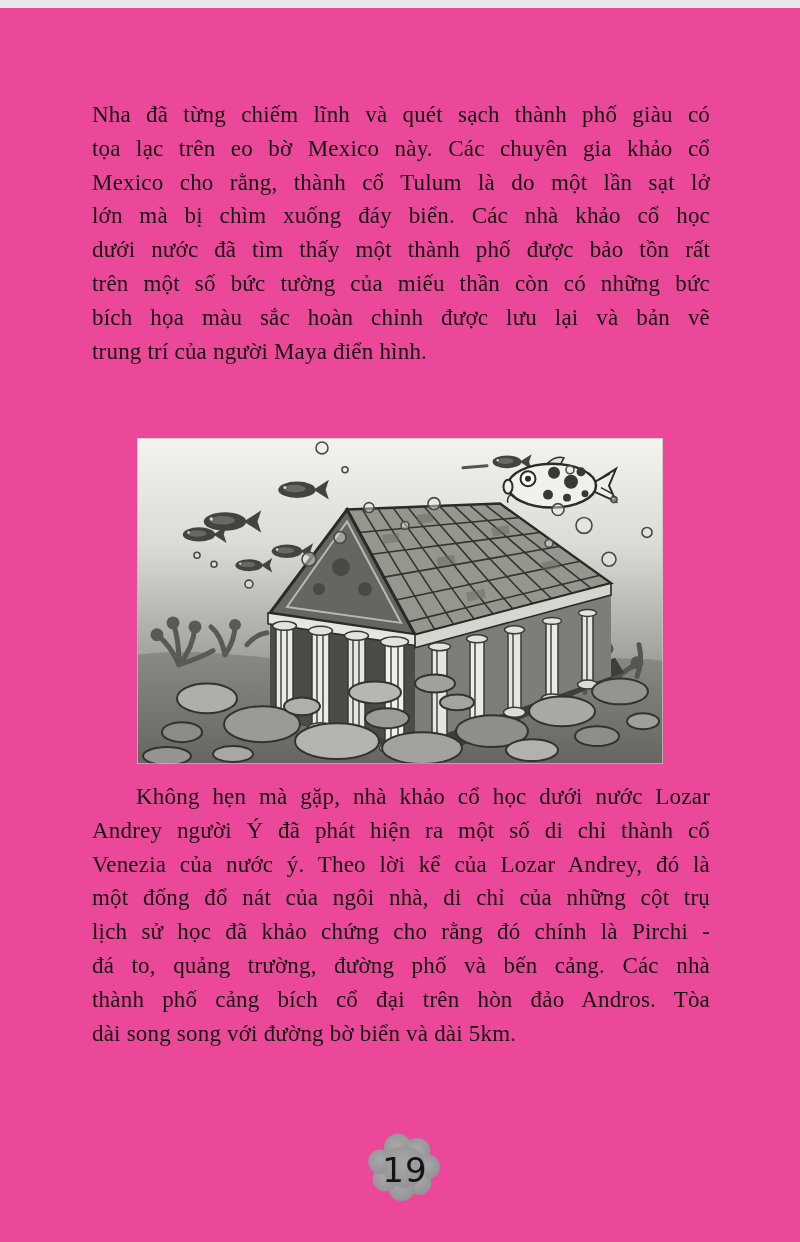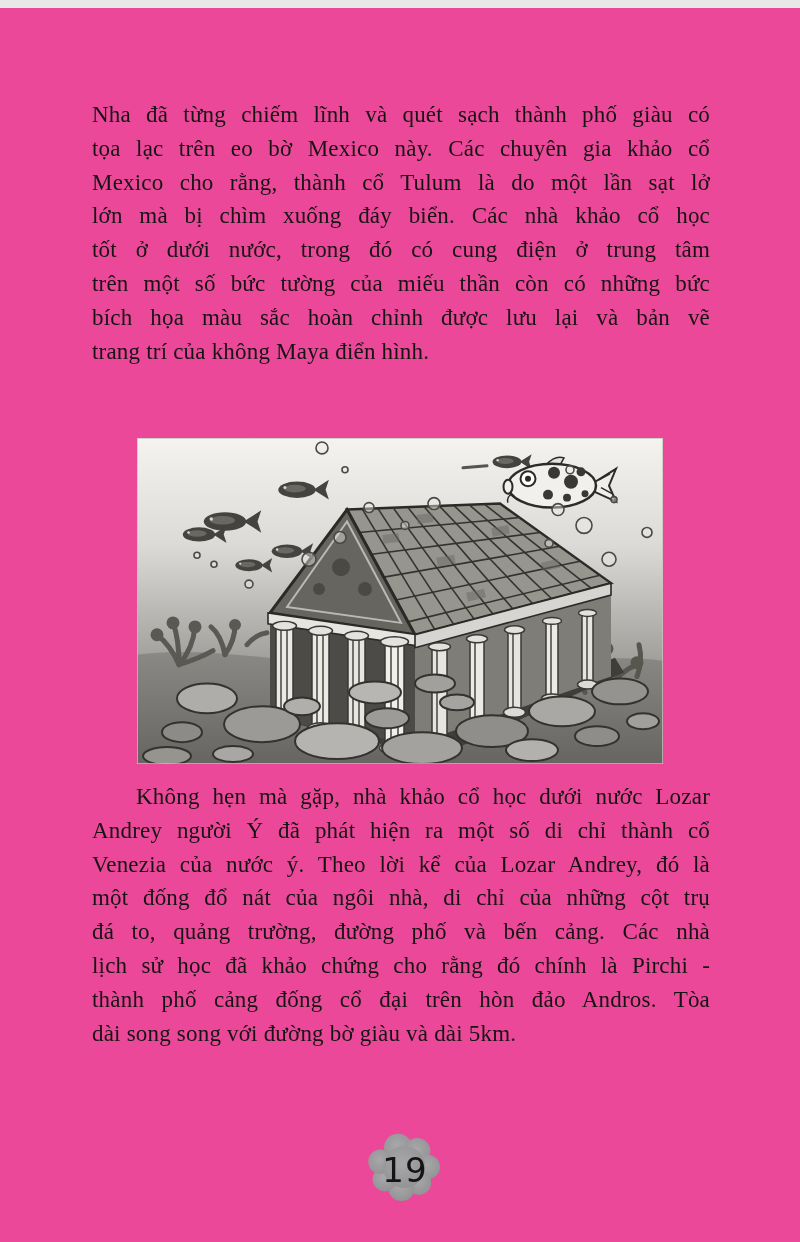--- a/index.html
+++ b/index.html
@@ -36,24 +36,24 @@
 </head>
 <body>
 
 <div class="page">
 
   <div class="para" id="para1">
     <div class="line">Nha đã từng chiếm lĩnh và quét sạch thành phố giàu có</div>
     <div class="line">tọa lạc trên eo bờ Mexico này. Các chuyên gia khảo cổ</div>
     <div class="line">Mexico cho rằng, thành cổ Tulum là do một lần sạt lở</div>
     <div class="line">lớn mà bị chìm xuống đáy biển. Các nhà khảo cổ học</div>
-    <div class="line">tốt ở dưới nước, trong đó có cung điện ở trung tâm</div>
+    <div class="line">dưới nước đã tìm thấy một thành phố được bảo tồn rất</div>
     <div class="line">trên một số bức tường của miếu thần còn có những bức</div>
     <div class="line">bích họa màu sắc hoàn chỉnh được lưu lại và bản vẽ</div>
-    <div class="line no-just">trang trí của không Maya điển hình.</div>
+    <div class="line no-just">trung trí của người Maya điển hình.</div>
   </div>
 
   <div class="figure">
     <svg viewBox="0 0 526 328" preserveAspectRatio="none">
       <defs>
         <linearGradient id="water" x1="0" y1="0" x2="0" y2="1">
           <stop offset="0" stop-color="#f4f3f0"></stop>
           <stop offset="0.33" stop-color="#dbdad6"></stop>
           <stop offset="0.6" stop-color="#aeada9"></stop>
           <stop offset="0.8" stop-color="#8d8c88"></stop>
@@ -281,24 +281,24 @@
 
       <rect x="0" y="0" width="526" height="328" fill="none" stroke="#c6c5c1" stroke-width="1.5"></rect>
     </svg>
   </div>
 
   <div class="para" id="para2">
     <div class="line indent">Không hẹn mà gặp, nhà khảo cổ học dưới nước Lozar</div>
     <div class="line">Andrey người Ý đã phát hiện ra một số di chỉ thành cổ</div>
     <div class="line">Venezia của nước ý. Theo lời kể của Lozar Andrey, đó là</div>
     <div class="line">một đống đổ nát của ngôi nhà, di chỉ của những cột trụ</div>
+    <div class="line">lịch sử học đã khảo chứng cho rằng đó chính là Pirchi -</div>
     <div class="line">đá to, quảng trường, đường phố và bến cảng. Các nhà</div>
-    <div class="line">lịch sử học đã khảo chứng cho rằng đó chính là Pirchi -</div>
-    <div class="line">thành phố cảng đống cổ đại trên hòn đảo Andros. Tòa</div>
-    <div class="line no-just">dài song song với đường bờ giàu và dài 5km.</div>
+    <div class="line">thành phố cảng bích cổ đại trên hòn đảo Andros. Tòa</div>
+    <div class="line no-just">dài song song với đường bờ biển và dài 5km.</div>
   </div>
 
   <div class="badge">
     <svg viewBox="0 0 96 82">
       <defs>
         <radialGradient id="bgr" cx="0.45" cy="0.42" r="0.75">
           <stop offset="0" stop-color="#a8a7a9"></stop>
           <stop offset="1" stop-color="#8e8d90"></stop>
         </radialGradient>
       </defs>

